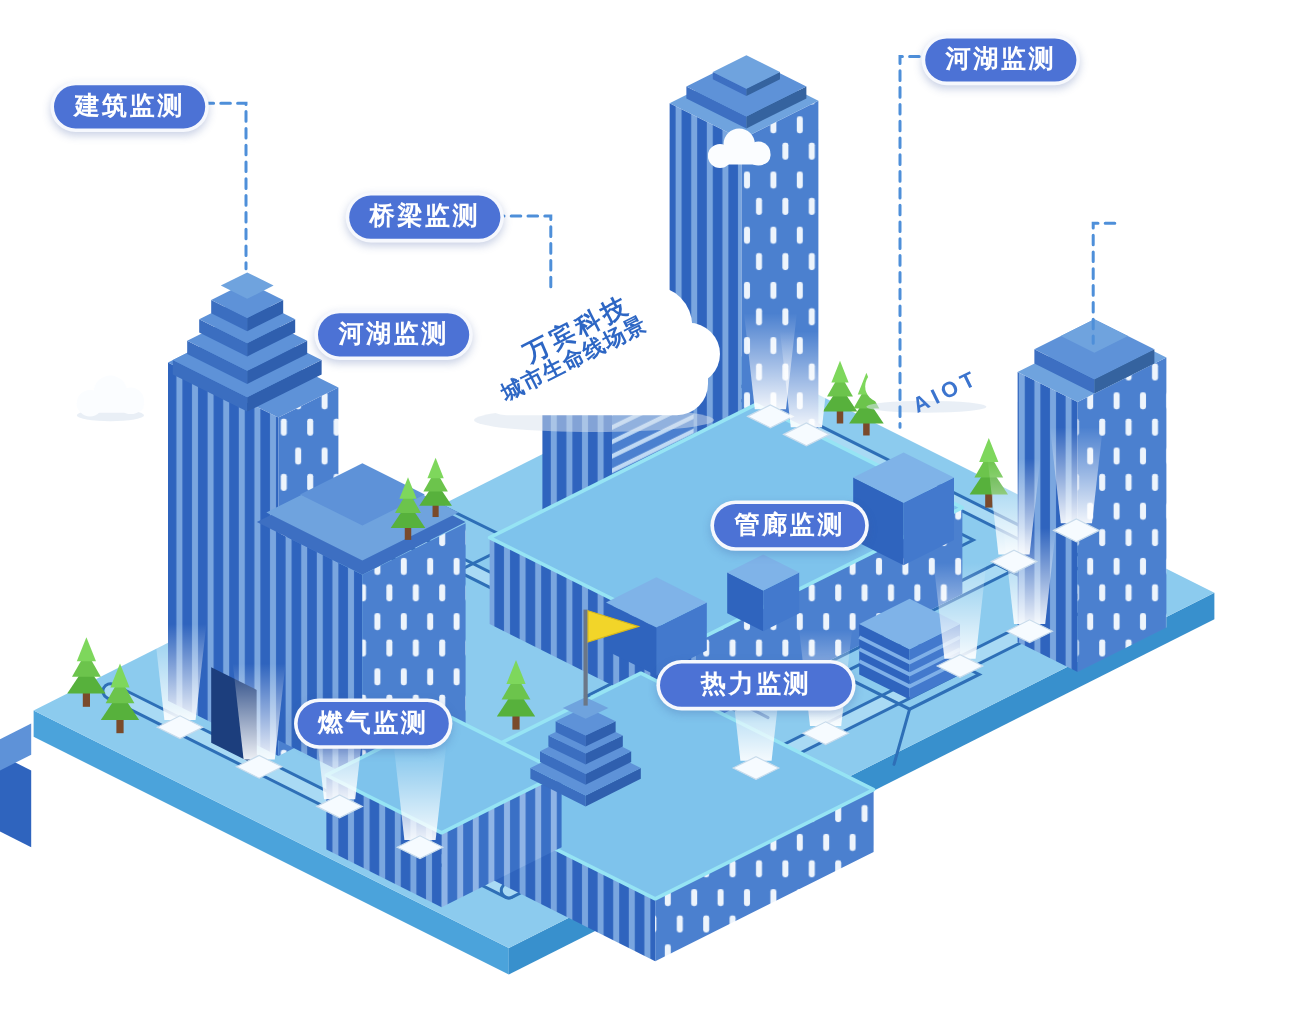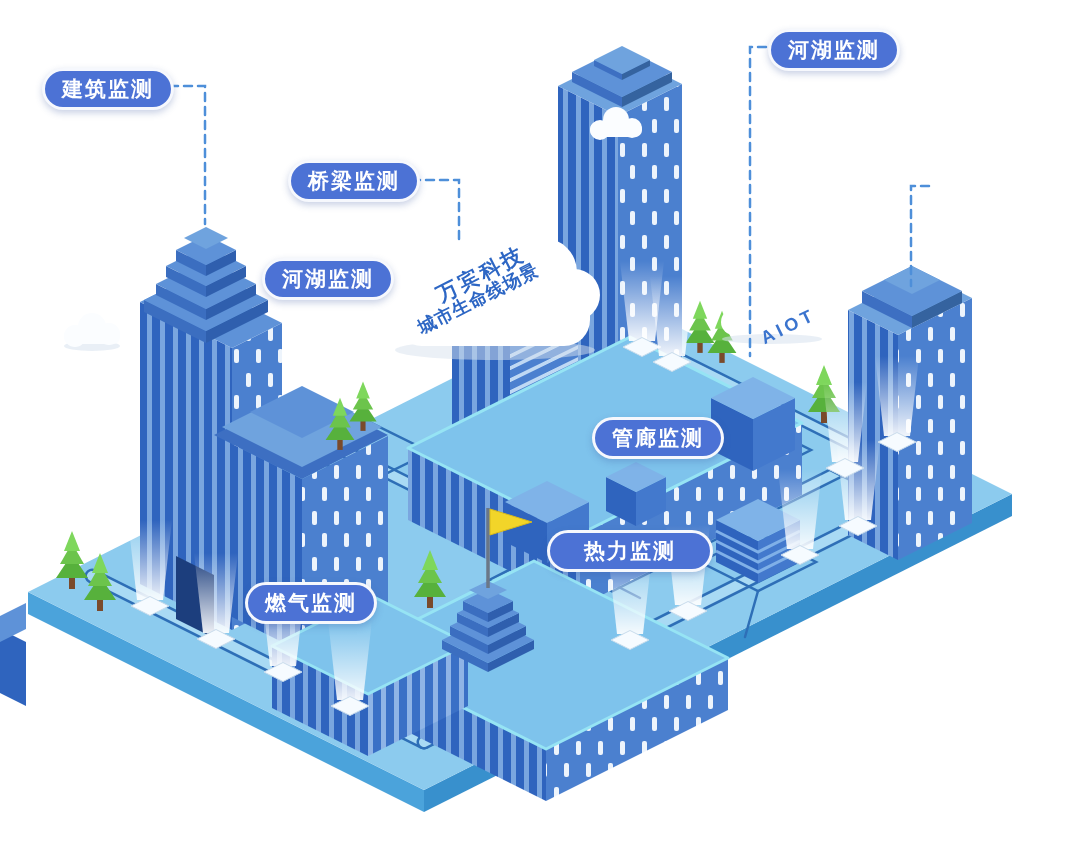--- a/index.html
+++ b/index.html
@@ -367,20 +367,20 @@
     <path d="M766,47 H750 V356"></path>
     <path d="M929,186 H911 V286"></path>
   </g>
 </svg>
 
 <div class="pill" style="left:42px;top:68px">建筑监测</div>
 <div class="pill" style="left:288px;top:160px">桥梁监测</div>
 <div class="pill" style="left:262px;top:258px">河湖监测</div>
 <div class="pill" style="left:768px;top:29px">河湖监测</div>
 <div class="pill" style="left:592px;top:417px">管廊监测</div>
-<div class="pill wide" style="left:547px;top:530px">热力监测</div>
+<div class="pill wide" style="left:547px;top:550px">热力监测</div>
 <div class="pill" style="left:245px;top:582px">燃气监测</div>
 
 <div class="cloud-text ct-brand1">万宾科技</div>
 <div class="cloud-text ct-brand2">城市生命线场景</div>
 <div class="cloud-text ct-aiot">AIOT</div>
 
 </div>
 
 </body></html>

